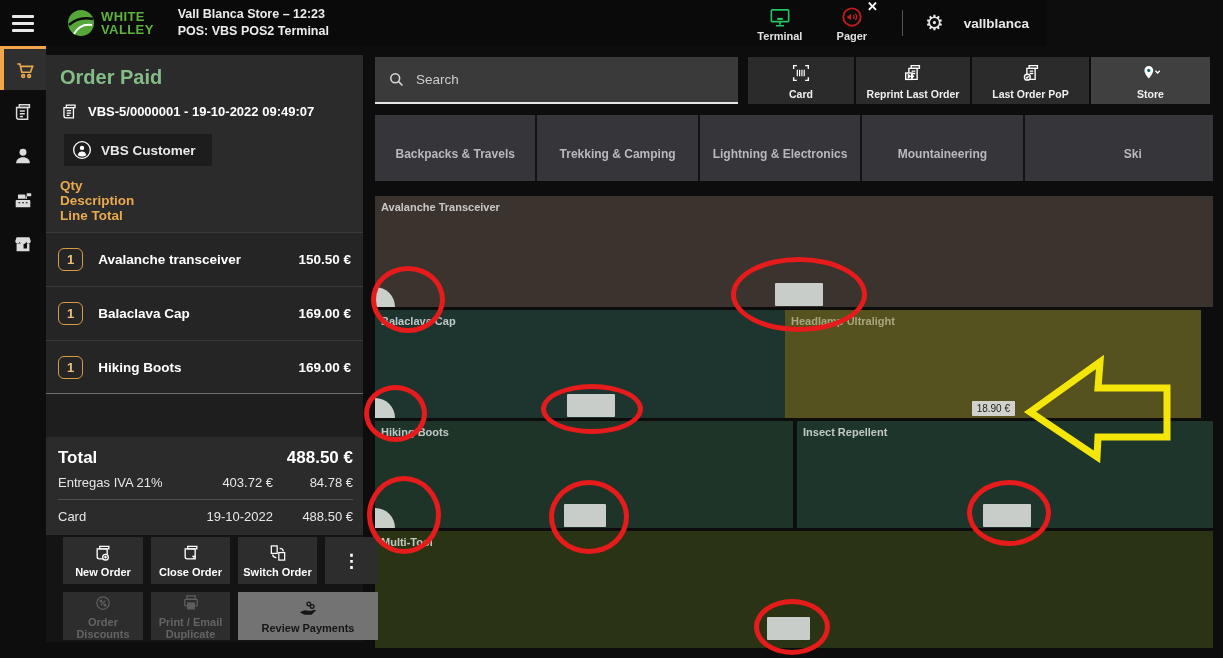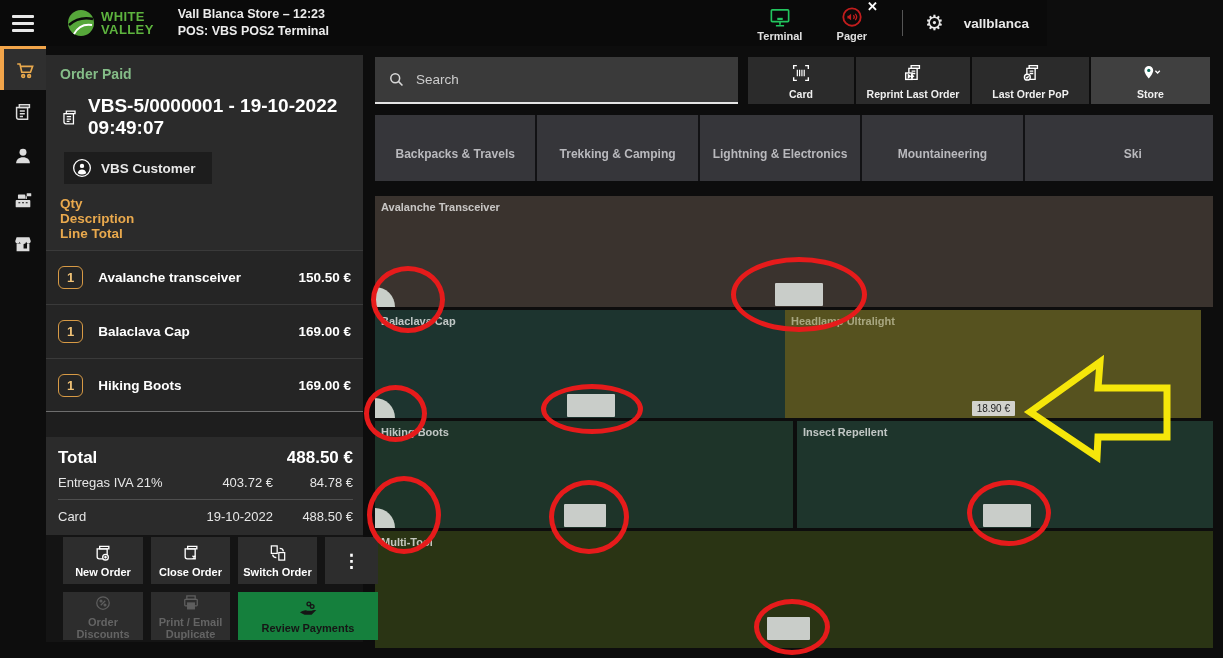--- a/index.html
+++ b/index.html
@@ -26,22 +26,22 @@
   
   .rail { position:absolute; left:0; top:46px; width:46px; bottom:0; background:#0d0d0d; z-index:4; }
   .rail-item { height:44px; display:flex; align-items:center; justify-content:center; color:#dcdcdc; cursor:pointer; }
   .rail-item.active { background:#2f2f2f; border-left:4px solid #f2a54a; border-top:3px solid #f2a54a; color:#e9a94d; }
   .rail-item svg { width:22px; height:22px; }
 
   
   .order-panel { position:absolute; left:46px; top:55px; width:317px; height:587px;
                  display:flex; flex-direction:column; background:#2b2b2b; z-index:3; }
   .op-header { padding:11px 12px 0 14px; }
-  .op-status { color:#85bd88; font-size:14px; font-weight:bold; }
-  .op-ref { display:flex; align-items:center; gap:9px; margin-top:13px; font-size:19px; font-weight:bold; color:#fff; }
+  .op-status { color:#85bd88; font-size:20px; font-weight:bold; }
+  .op-ref { display:flex; align-items:center; gap:9px; margin-top:13px; font-size:13px; font-weight:bold; color:#fff; }
   .op-ref svg { width:19px; height:19px; flex:none; }
   .customer-chip { margin:13px 0 2px 4px; display:inline-flex; align-items:center; gap:9px;
                    background:#1d1d1d; padding:6px 16px 6px 8px; font-size:13.5px; font-weight:bold;
                    width:max-content; cursor:pointer; }
   .customer-chip svg { width:20px; height:20px; }
   .op-cols { display:flex; padding:10px 12px 9px 14px; color:#e9a94d; font-weight:bold; font-size:13.5px;flex-direction:column; }
   .op-cols .c-qty { width:38px; }
   .op-cols .c-desc { flex:1; }
   .order-items { background:#252525; }
   .order-item { display:flex; align-items:center; height:54px; padding:0 12px; border-top:1px solid #3a3a3a; cursor:pointer; }
@@ -59,21 +59,21 @@
   .t-sub .num1 { width:96px; text-align:right; }
   .t-sub .num2 { width:80px; text-align:right; }
   .t-card { border-top:1px solid #4f4f4f; padding:9px 0 7px; }
   .op-buttons { background:#141414; padding:2px 0 2px 17px; display:grid;
                 grid-template-columns:80px 79px 79px 53px; grid-template-rows:47px 48px; gap:8px; }
   .ob { background:#2d2d2d; display:flex; flex-direction:column; align-items:center; justify-content:center;
         gap:3px; font-size:11px; font-weight:bold; color:#fff; text-align:center; line-height:12px; cursor:pointer; }
   .ob svg { width:20px; height:20px; }
   .ob.disabled { color:#646464; cursor:default; }
   .ob.disabled svg { opacity:.45; }
-  .ob.review { grid-column:3 / 5; background:#15803d; color:#161616; }
+  .ob.review { grid-column:3 / 5; background:#737373; color:#161616; }
   .ob.dots { font-size:18px; }
 
   
   .main { position:absolute; left:375px; top:46px; width:838px; height:612px; z-index:2; }
   .search-row { position:absolute; top:11px; left:0; height:47px; display:flex; }
   .search-box { width:363px; background:#3a3a3a; border-bottom:2px solid #e4e4e4; display:flex;
                 align-items:center; padding:0 13px; gap:11px; margin-right:10px; }
   .search-box svg { width:17px; height:17px; flex:none; }
   .search-box input { flex:1; background:transparent; border:none; outline:none; color:#eee;
                       font-size:13.5px; font-family:inherit; }

